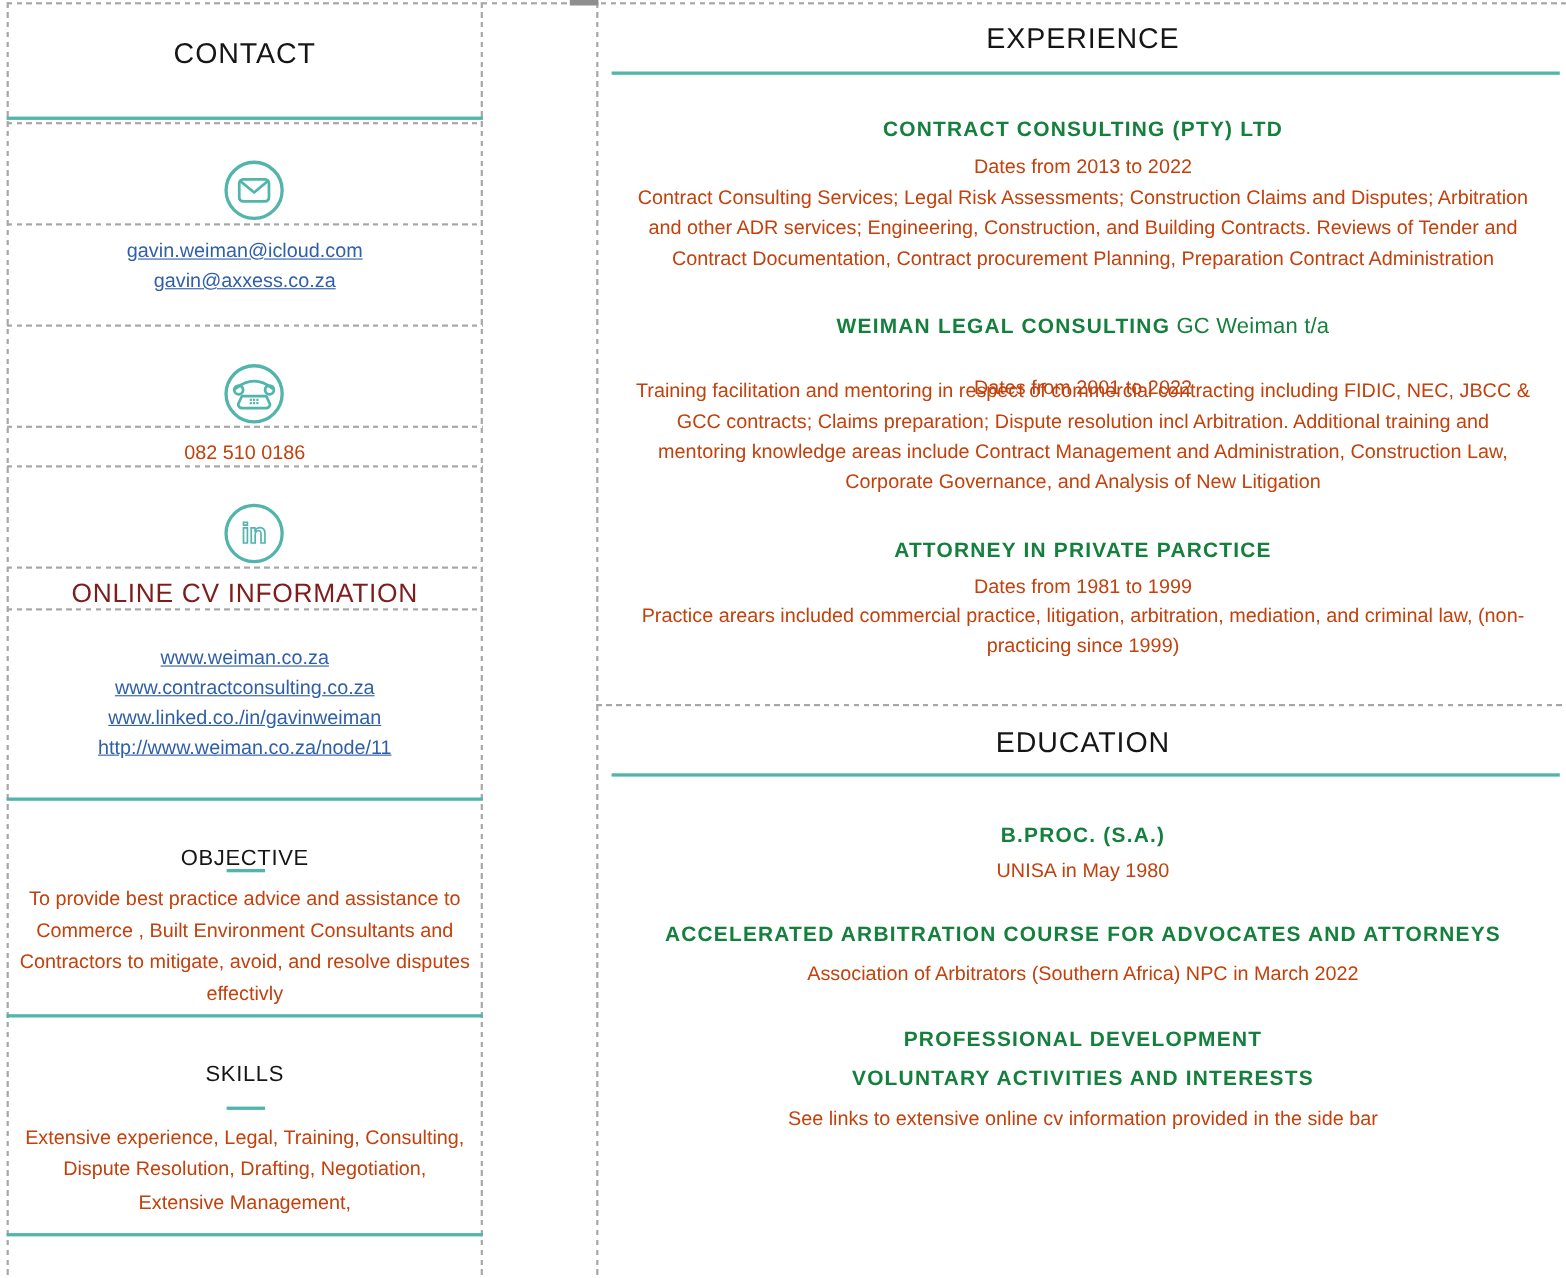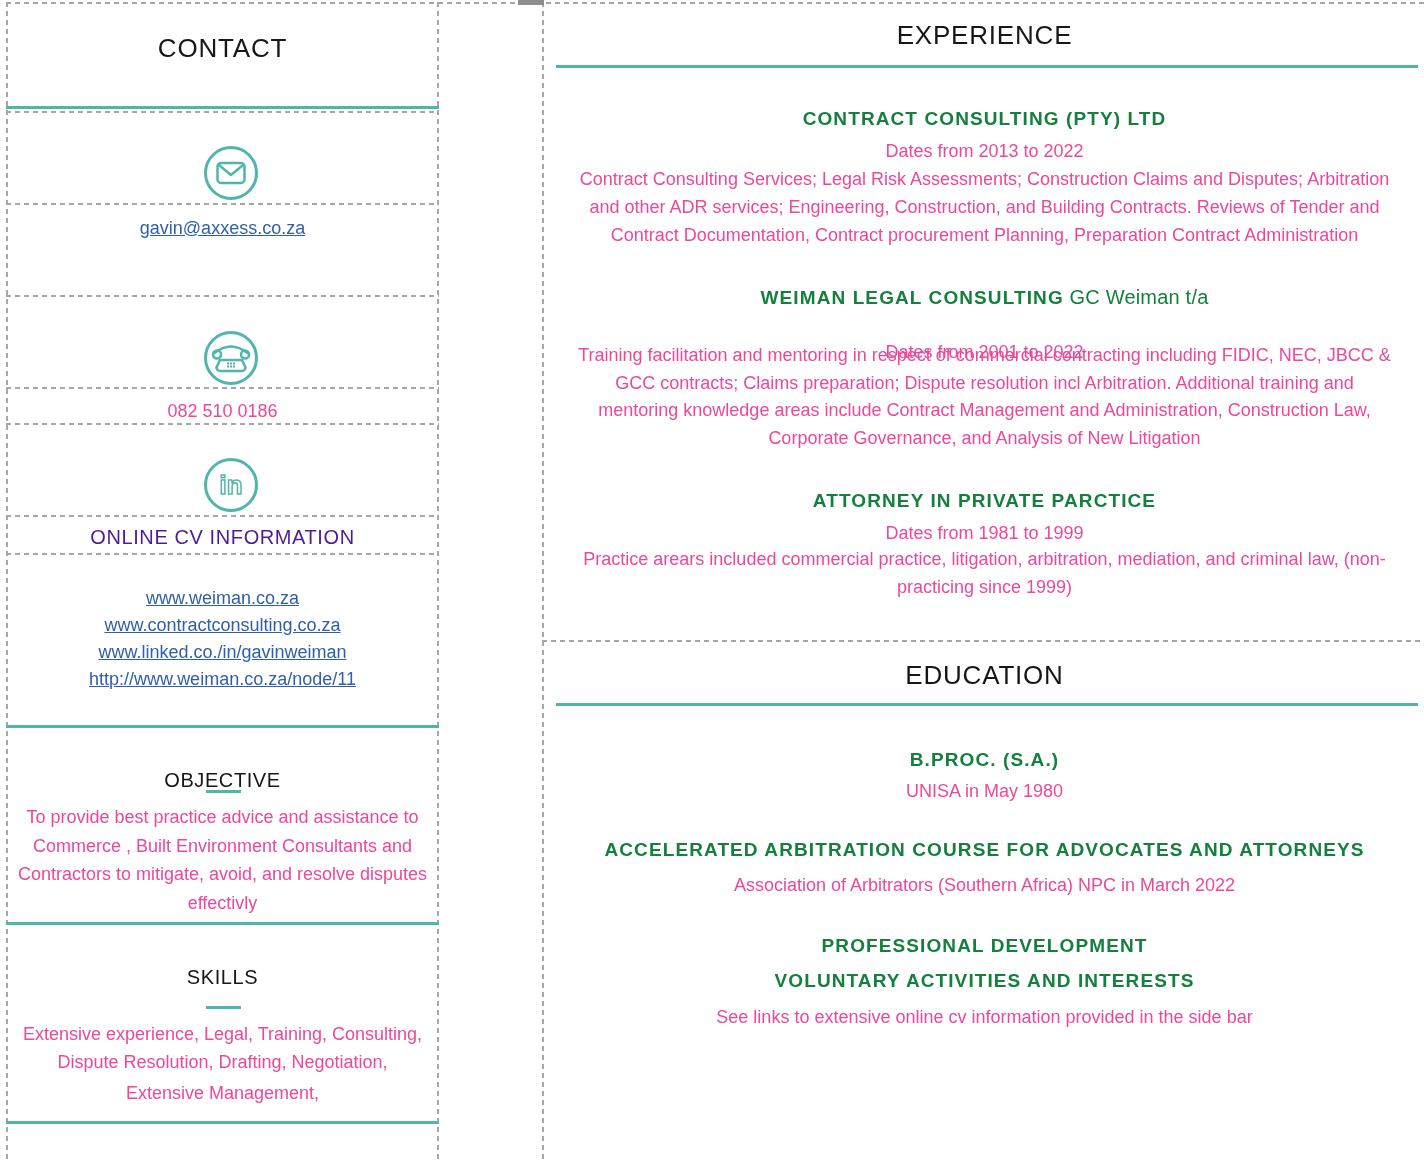--- a/index.html
+++ b/index.html
@@ -19,22 +19,22 @@
   .teal{position:absolute;height:3px;background:#52b5ac;}
   .accent-sm{position:absolute;height:3px;width:35px;background:#52b5ac;}
   .blob{position:absolute;background:#8e8e8e;}
   
   .abs{position:absolute;}
   .ctr{text-align:center;}
   .pre{white-space:pre;}
   .section-title{font-size:26px;letter-spacing:0.8px;color:#161616;}
   .entry-title{font-size:19px;font-weight:bold;letter-spacing:1.1px;color:#15803d;}
   .entry-title .reg{font-weight:normal;letter-spacing:0.2px;}
-  .body-txt{font-size:18px;line-height:28px;color:#ec4899;}
-  .small-head{font-size:20px;letter-spacing:0.6px;color:#4c1d95;}
+  .body-txt{font-size:18px;line-height:28px;color:#c2410c;}
+  .small-head{font-size:24px;letter-spacing:0.6px;color:#7f1d1d;}
   .mid-head{font-size:20px;letter-spacing:0.6px;color:#161616;}
   a.doclink{color:#2f5fa8;text-decoration:underline;display:block;}
   .links-blk{font-size:18px;line-height:27px;}
   
   .sidebar{position:absolute;left:8px;top:0;width:429px;}
   .main{position:absolute;left:545px;top:0;width:879px;}
   .icon-wrap{position:absolute;width:56px;height:56px;left:195px;}
 </style>
 </head>
 <body>
@@ -73,20 +73,21 @@
 
     <div class="icon-wrap" style="top:145px;">
       <svg width="56" height="56" viewBox="0 0 56 56">
         <circle cx="28" cy="28" r="25.5" fill="none" stroke="#52b5ac" stroke-width="3"></circle>
         <rect x="14.5" y="18" width="27" height="20" rx="3.5" fill="none" stroke="#52b5ac" stroke-width="2.5"></rect>
         <path d="M16.5 20.5 L28 30 L39.5 20.5" fill="none" stroke="#52b5ac" stroke-width="2.5" stroke-linecap="round" stroke-linejoin="round"></path>
       </svg>
     </div>
 
     <div class="abs ctr links-blk" style="top:215px;width:429px;">
+      <a class="doclink" href="#">gavin.weiman@icloud.com</a>
       <a class="doclink" href="#">gavin@axxess.co.za</a>
     </div>
 
     <div class="icon-wrap" style="top:330px;">
       <svg width="56" height="56" viewBox="0 0 56 56">
         <circle cx="28" cy="28" r="25.5" fill="none" stroke="#52b5ac" stroke-width="3"></circle>
         <path d="M11.5 23 Q28 10 44.5 23" fill="none" stroke="#52b5ac" stroke-width="2.5" stroke-linecap="round"></path>
         <circle cx="14" cy="24.5" r="4" fill="none" stroke="#52b5ac" stroke-width="2.5"></circle>
         <circle cx="42" cy="24.5" r="4" fill="none" stroke="#52b5ac" stroke-width="2.5"></circle>
         <path d="M17 30 h22 l3.5 7.5 a3.5 3.5 0 0 1 -3.5 3.5 h-22 a3.5 3.5 0 0 1 -3.5 -3.5 z" fill="none" stroke="#52b5ac" stroke-width="2.5" stroke-linejoin="round"></path>

